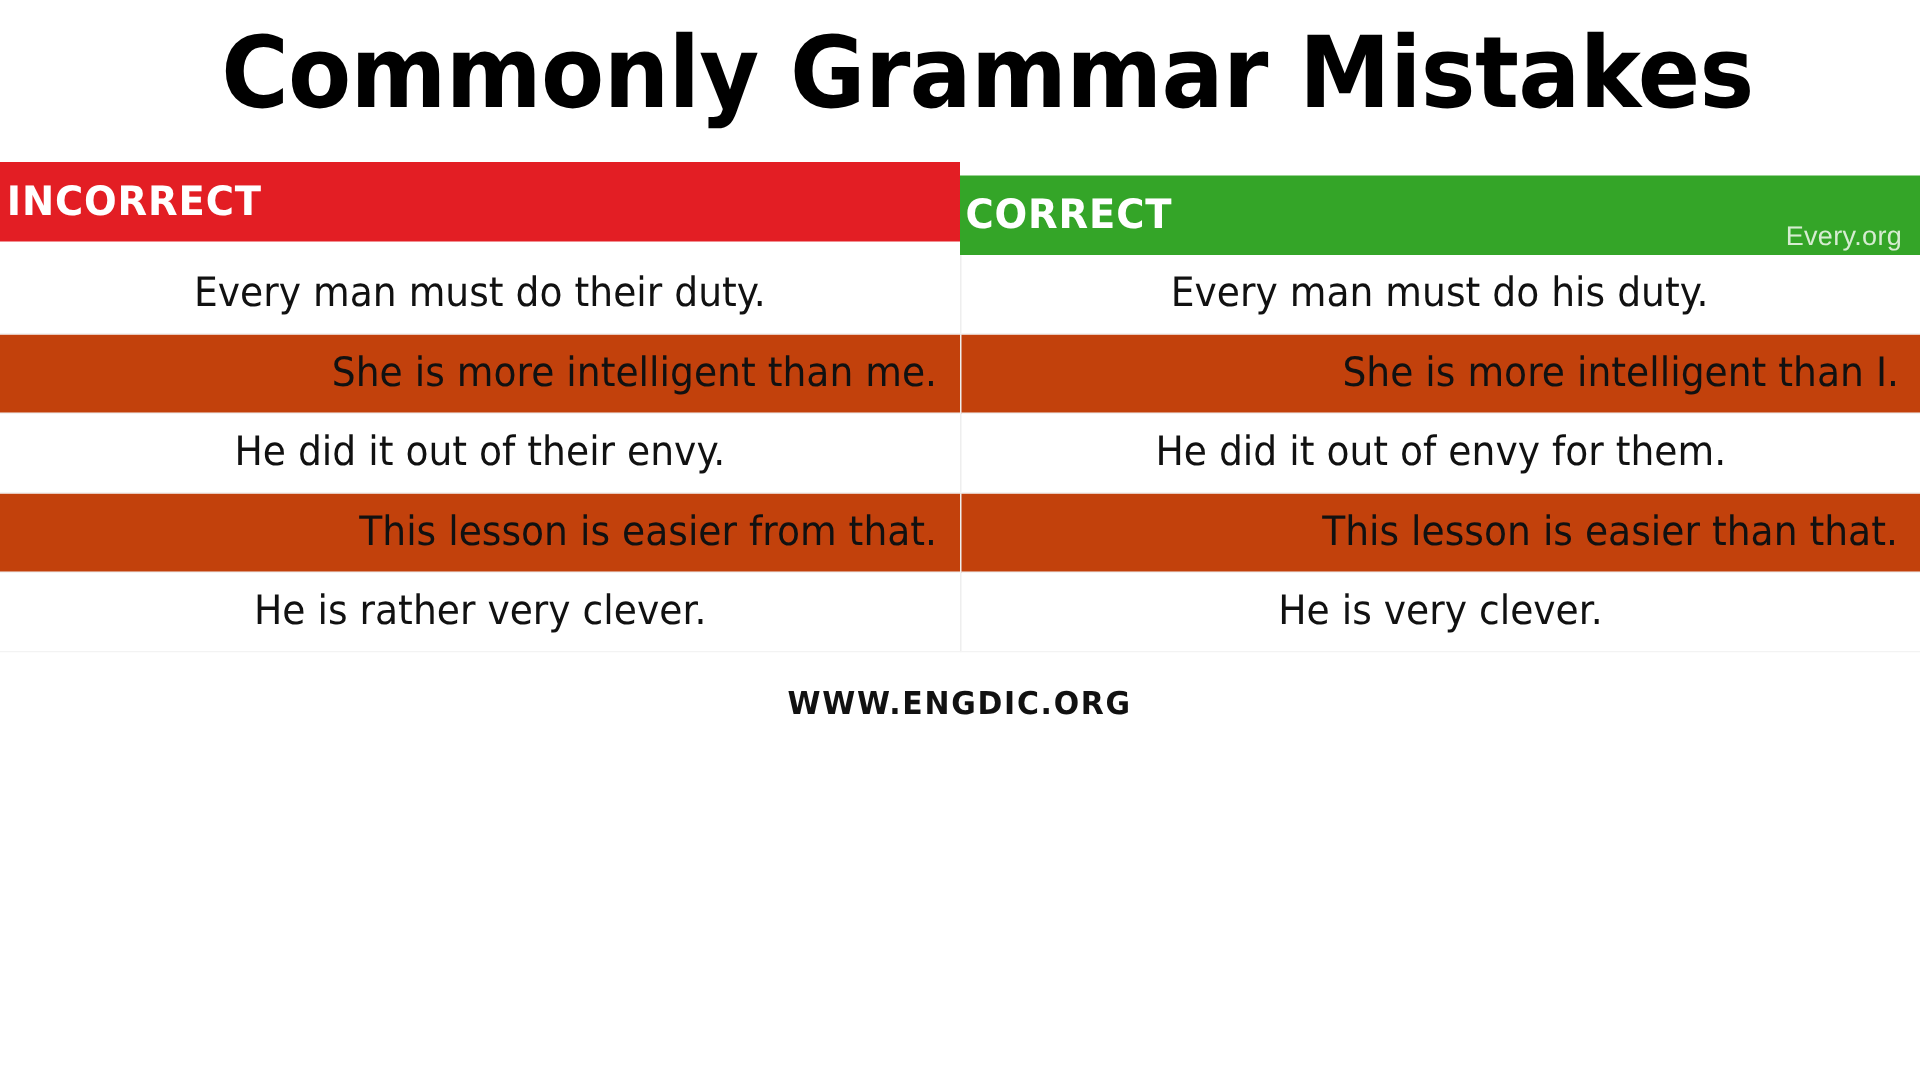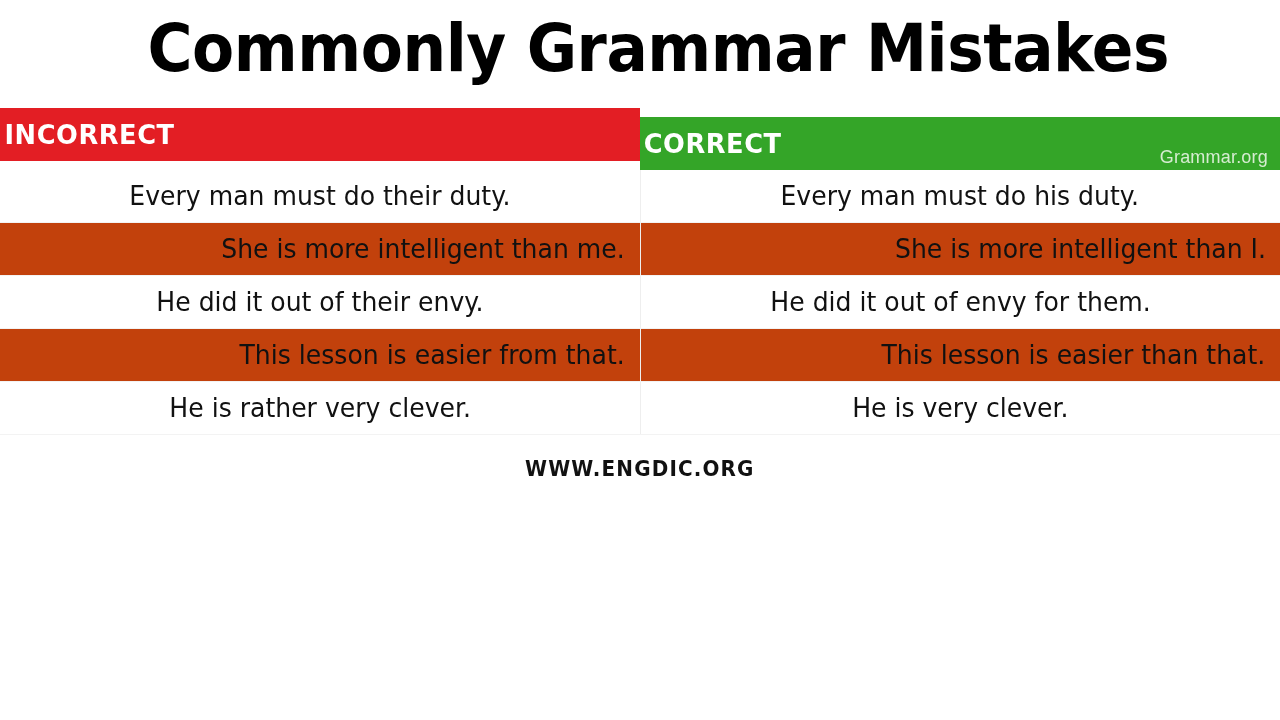--- a/index.html
+++ b/index.html
@@ -143,21 +143,21 @@
     <thead>
       <tr class="hdr-row">
         <th>
           <div class="hdr-cell hdr-incorrect">
             <span class="hdr-text">INCORRECT</span>
           </div>
         </th>
         <th>
           <div class="hdr-cell hdr-correct">
             <span class="hdr-text">CORRECT</span>
-            <span class="watermark">Grammar.org</span>
+            <span class="watermark">Every.org</span>
           </div>
         </th>
       </tr>
     </thead>
     <tbody>
 
       <tr class="body-row row-white">
         <td class="col-left">
           <span class="cell-text">Every man must do their duty.</span>
         </td>

